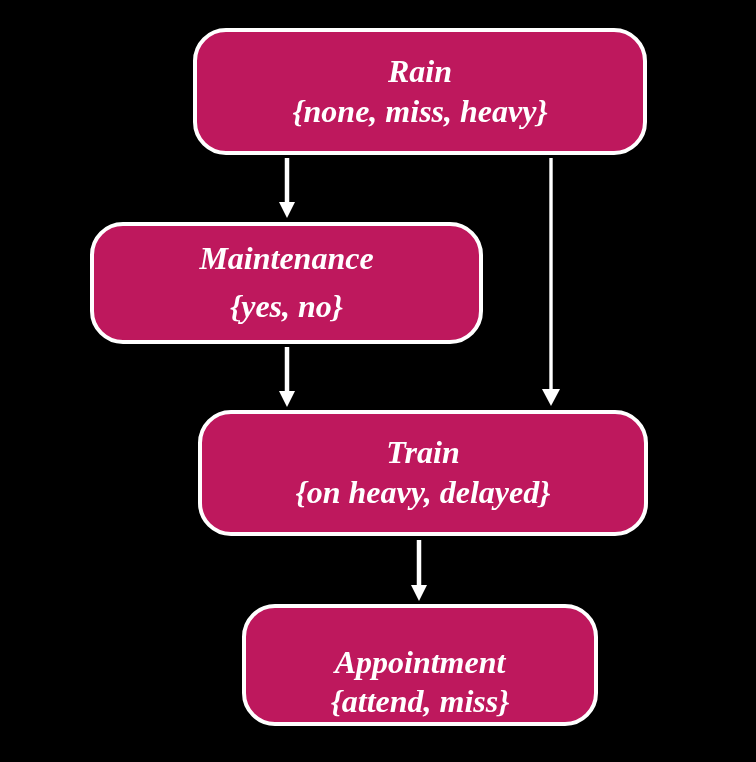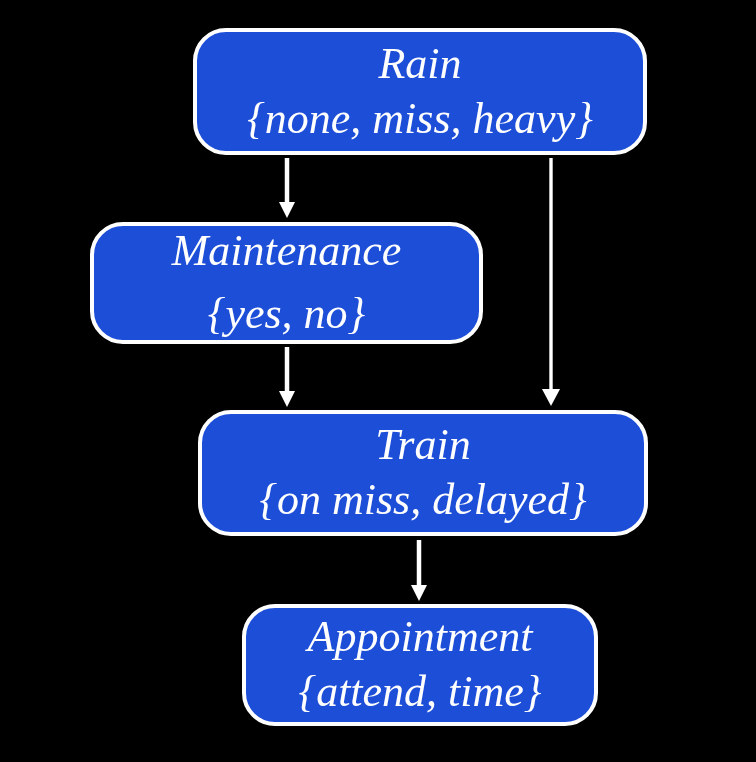--- a/index.html
+++ b/index.html
@@ -20,36 +20,37 @@
     left: 0;
     top: 0;
     width: 756px;
     height: 762px;
   }
   .node {
     position: absolute;
     box-sizing: border-box;
     border: 4px solid #ffffff;
     border-radius: 33px;
-    background: #1d4ed8;
+    background: #be185d;
     display: flex;
     flex-direction: column;
     align-items: center;
     justify-content: center;
     color: #ffffff;
     font-style: italic;
-    font-size: 44px;
+    font-size: 32px;
     line-height: 1.24;
     text-align: center;
     white-space: nowrap;
+    font-weight: bold;
   }
   .node-rain        { left: 193px; top: 28px;  width: 454px; height: 127px; }
   .node-maintenance { left: 90px;  top: 222px; width: 393px; height: 122px; gap: 8px; }
   .node-train       { left: 198px; top: 410px; width: 450px; height: 126px; text-align: right; }
-  .node-appointment { left: 242px; top: 604px; width: 356px; height: 122px; }
+  .node-appointment { left: 242px; top: 604px; width: 356px; height: 122px; justify-content: flex-end; }
 </style>
 </head>
 <body>
 
 <div class="canvas">
 
   <svg class="edges-layer" viewBox="0 0 756 762" xmlns="http://www.w3.org/2000/svg">
 
     <g>
       <line x1="287" y1="158" x2="287" y2="203" stroke-width="4.5" stroke="#ffffff"></line>
@@ -77,21 +78,21 @@
     <div>{none, miss, heavy}</div>
   </div>
 
   <div class="node node-maintenance">
     <div>Maintenance</div>
     <div>{yes, no}</div>
   </div>
 
   <div class="node node-train">
     <div>Train</div>
-    <div>{on miss, delayed}</div>
+    <div>{on heavy, delayed}</div>
   </div>
 
   <div class="node node-appointment">
     <div>Appointment</div>
-    <div>{attend, time}</div>
+    <div>{attend, miss}</div>
   </div>
 
 </div>
 
 </body></html>

